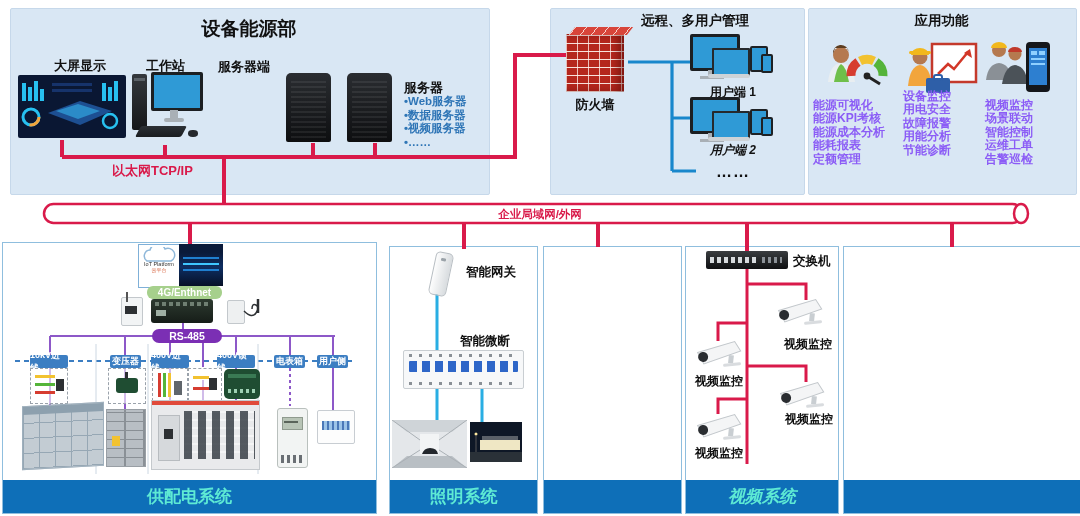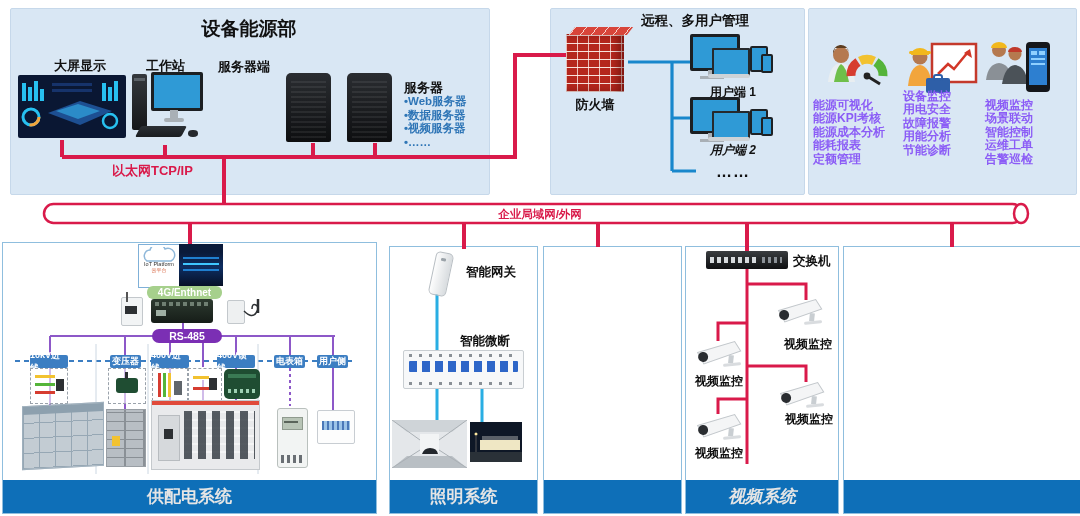--- a/index.html
+++ b/index.html
@@ -29,21 +29,21 @@
   .monstand{position:absolute;background:#a9b0b6;}
   .lap{position:absolute;border:2px solid #26292c;background:#2f9ad6;border-radius:1px;}
   .lapbase{position:absolute;background:#ced3d7;border-radius:2px;height:4px;}
   .tab{position:absolute;border:2px solid #1e2124;background:#2f9ad6;border-radius:2px;}
   .phone{position:absolute;border:2px solid #1e2124;background:#2f9ad6;border-radius:2px;}
   
   .pipelabel{position:absolute;left:0;right:0;top:207px;text-align:center;font-size:11.5px;
       font-weight:bold;color:#d91a4a;z-index:3;}
   
   .panel{position:absolute;background:#fff;border:1.5px solid #8fbede;z-index:1;}
-  .pfooter{position:absolute;left:0;right:0;bottom:0;height:33px;background:#0e6fb8;color:#e5e5e5;
+  .pfooter{position:absolute;left:0;right:0;bottom:0;height:33px;background:#0e6fb8;color:#5eead4;
       display:flex;align-items:center;justify-content:center;font-size:17px;font-weight:bold;z-index:3;}
   .pill{position:absolute;color:#fff;font-weight:bold;display:flex;align-items:center;
       justify-content:center;z-index:3;}
   .gpill{background:#a6d08c;border-radius:6px;font-size:10px;}
   .ppill{background:#7b2fb4;border-radius:7px;font-size:10.5px;}
   .fpill{background:#3c7ec2;border-radius:2px;font-size:9px;height:13px;z-index:3;}
   .iotbox{position:absolute;background:#fff;border:1.5px solid #7fb0d8;z-index:3;text-align:center;}
   .srvroom{position:absolute;background:linear-gradient(180deg,#0a1a3a 20%,#0e2e62 55%,#061027);z-index:3;overflow:hidden;}
   .srvroom:before{content:"";position:absolute;left:10%;right:10%;top:45%;height:2px;background:#3fc6ff;box-shadow:0 6px 0 #1f7fd0,0 -6px 0 #1f7fd0;}
   .sensor{position:absolute;border:1.5px dashed #9aa2ab;background:rgba(255,255,255,.6);z-index:3;}
@@ -166,20 +166,21 @@
     <div class="monstand" style="left:10px;top:42px;width:24px;height:3px;"></div>
     <div class="lap" style="left:22px;top:14px;width:34px;height:24px;"></div>
     <div class="lapbase" style="left:18px;top:40px;width:42px;"></div>
     <div class="tab" style="left:60px;top:12px;width:14px;height:22px;"></div>
     <div class="phone" style="left:71px;top:20px;width:8px;height:15px;"></div>
   </div>
   <div class="lbl ctr" style="left:700px;top:142px;width:66px;font-size:12px;font-style:italic;">用户端 2</div>
   <div class="lbl ctr" style="left:700px;top:163px;width:66px;font-size:16px;letter-spacing:1px;">……</div>
 
   <div class="topbox" style="left:808px;top:8px;width:267px;height:185px;"></div>
+  <div class="boxtitle" style="left:808px;width:267px;top:12px;font-size:13.5px;">应用功能</div>
 
   <div class="icon3d" style="left:824px;top:40px;">
     <svg width="66" height="56">
       <circle cx="17" cy="15" r="8" fill="#b5794f"></circle>
       <path d="M9,14 a8,8 0 0 1 16,-2 l-2,-4 -12,0 z" fill="#5d3d20"></path>
       <path d="M4,42 q2,-18 13,-19 q12,1 14,19 z" fill="#e9eef1"></path>
       <path d="M10,42 q3,-16 7,-18 q5,2 8,18 z" fill="#6fbf4a"></path>
       <path d="M27,36 A16,16 0 0 1 34,22" stroke="#d63c30" stroke-width="9" fill="none"></path>
       <path d="M36,21 A16,16 0 0 1 50,21" stroke="#f2c230" stroke-width="9" fill="none"></path>
       <path d="M52,22 A16,16 0 0 1 59,36" stroke="#55b43a" stroke-width="9" fill="none"></path>

